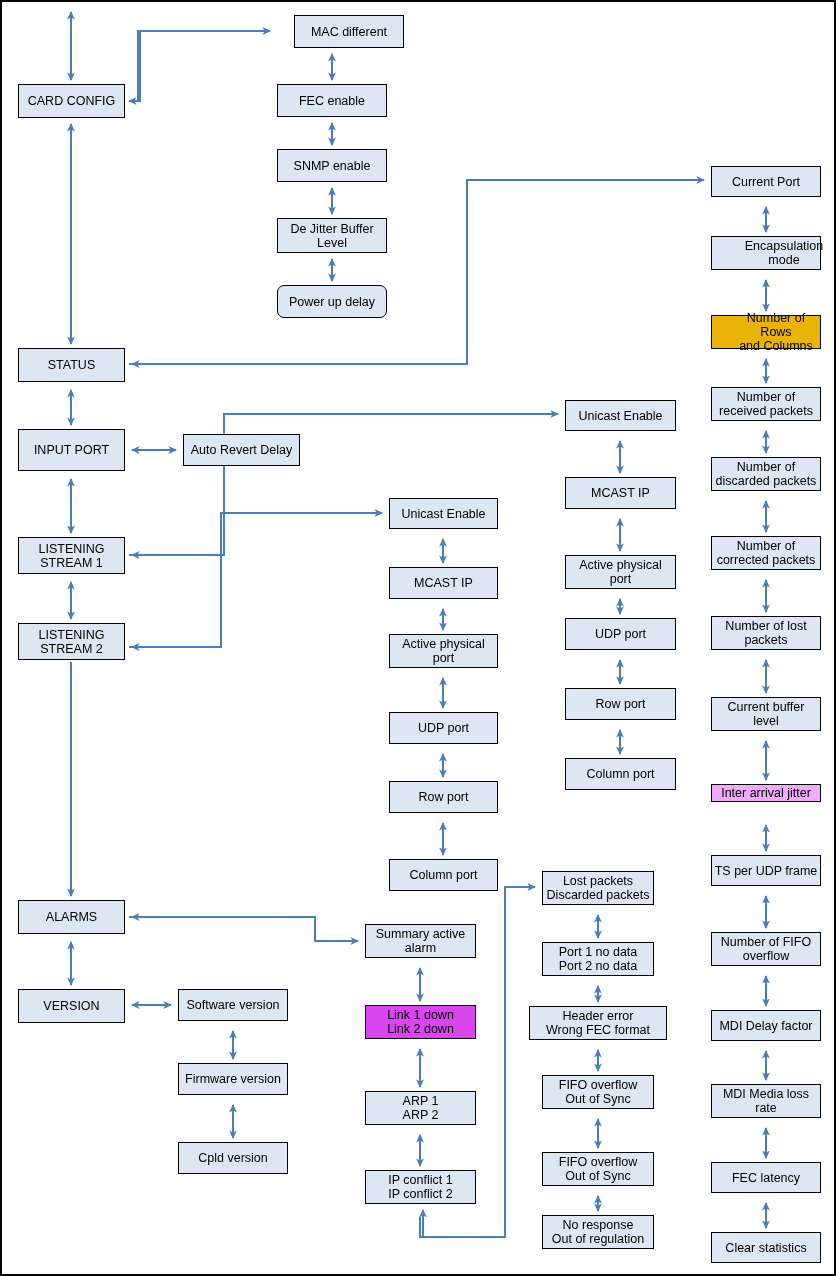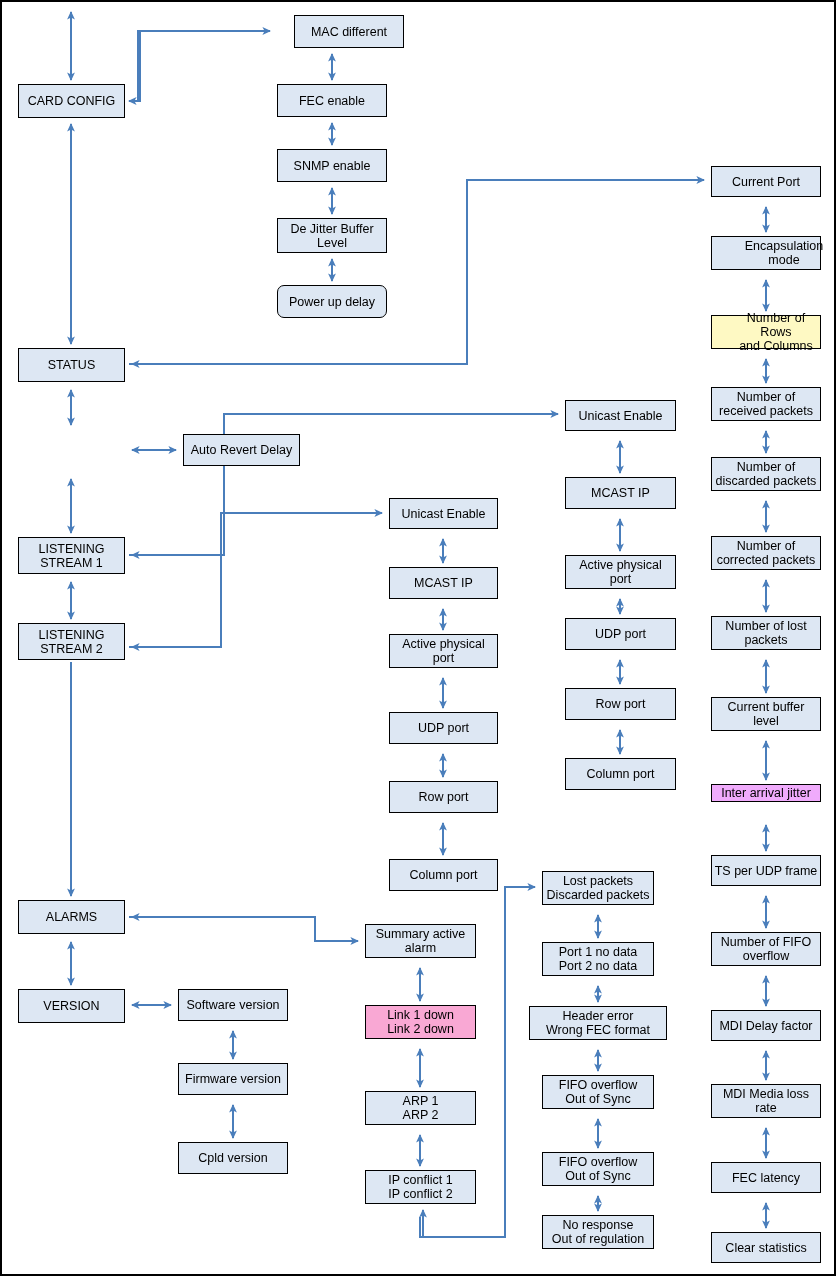--- a/index.html
+++ b/index.html
@@ -213,20 +213,21 @@
       <line x1="231" y1="1029" x2="231" y2="1057" marker-end="url(#ah)"></line>
 
       <line x1="231" y1="1130" x2="231" y2="1103" marker-end="url(#ah)"></line>
       <line x1="231" y1="1103" x2="231" y2="1136" marker-end="url(#ah)"></line>
 
     </g>
   </svg>
 
   <div class="node" style="left: 16px; top: 82px; width: 107px; height: 34px; background: rgb(221, 231, 243); border-color: rgb(0, 0, 0);">CARD CONFIG</div>
   <div class="node" style="left: 16px; top: 346px; width: 107px; height: 34px; background: rgb(221, 231, 243); border-color: rgb(0, 0, 0);">STATUS</div>
+  <div class="node" style="left: 16px; top: 427px; width: 107px; height: 42px; background: rgb(221, 231, 243); border-color: rgb(0, 0, 0);">INPUT PORT</div>
   <div class="node" style="left: 16px; top: 535px; width: 107px; height: 37px; background: rgb(221, 231, 243); border-color: rgb(0, 0, 0);">LISTENING
 STREAM 1</div>
   <div class="node" style="left: 16px; top: 621px; width: 107px; height: 37px; background: rgb(221, 231, 243); border-color: rgb(0, 0, 0);">LISTENING
 STREAM 2</div>
   <div class="node" style="left: 16px; top: 898px; width: 107px; height: 34px; background: rgb(221, 231, 243); border-color: rgb(0, 0, 0);">ALARMS</div>
   <div class="node" style="left: 16px; top: 987px; width: 107px; height: 34px; background: rgb(221, 231, 243); border-color: rgb(0, 0, 0);">VERSION</div>
 
   <div class="node" style="left: 292px; top: 13px; width: 110px; height: 33px; background: rgb(221, 231, 243); border-color: rgb(0, 0, 0);">MAC different</div>
   <div class="node" style="left: 275px; top: 82px; width: 110px; height: 33px; background: rgb(221, 231, 243); border-color: rgb(0, 0, 0);">FEC enable</div>
   <div class="node" style="left: 275px; top: 147px; width: 110px; height: 33px; background: rgb(221, 231, 243); border-color: rgb(0, 0, 0);">SNMP enable</div>
@@ -248,21 +249,21 @@
   <div class="node" style="left: 563px; top: 475px; width: 111px; height: 32px; background: rgb(221, 231, 243); border-color: rgb(0, 0, 0);">MCAST IP</div>
   <div class="node" style="left: 563px; top: 553px; width: 111px; height: 34px; background: rgb(221, 231, 243); border-color: rgb(0, 0, 0);">Active physical
 port</div>
   <div class="node" style="left: 563px; top: 616px; width: 111px; height: 32px; background: rgb(221, 231, 243); border-color: rgb(0, 0, 0);">UDP port</div>
   <div class="node" style="left: 563px; top: 686px; width: 111px; height: 32px; background: rgb(221, 231, 243); border-color: rgb(0, 0, 0);">Row port</div>
   <div class="node" style="left: 563px; top: 756px; width: 111px; height: 32px; background: rgb(221, 231, 243); border-color: rgb(0, 0, 0);">Column port</div>
 
   <div class="node" style="left: 709px; top: 164px; width: 110px; height: 31px; background: rgb(221, 231, 243); border-color: rgb(0, 0, 0);">Current Port</div>
   <div class="node" style="left: 709px; top: 234px; width: 110px; height: 34px; background: rgb(221, 231, 243); border-color: rgb(0, 0, 0); padding-left: 36px;">Encapsulation
 mode</div>
-  <div class="node" style="left: 709px; top: 313px; width: 110px; height: 34px; background: #fef9c3; border-color: rgb(0, 0, 0); padding-left: 20px;">Number of Rows
+  <div class="node" style="left: 709px; top: 313px; width: 110px; height: 34px; background: #eab308; border-color: rgb(0, 0, 0); padding-left: 20px;">Number of Rows
 and Columns</div>
   <div class="node" style="left: 709px; top: 385px; width: 110px; height: 34px; background: rgb(221, 231, 243); border-color: rgb(0, 0, 0);">Number of
 received packets</div>
   <div class="node" style="left: 709px; top: 455px; width: 110px; height: 34px; background: rgb(221, 231, 243); border-color: rgb(0, 0, 0);">Number of
 discarded packets</div>
   <div class="node" style="left: 709px; top: 534px; width: 110px; height: 34px; background: rgb(221, 231, 243); border-color: rgb(0, 0, 0);">Number of
 corrected packets</div>
   <div class="node" style="left: 709px; top: 614px; width: 110px; height: 34px; background: rgb(221, 231, 243); border-color: rgb(0, 0, 0);">Number of lost
 packets</div>
   <div class="node" style="left: 709px; top: 695px; width: 110px; height: 34px; background: rgb(221, 231, 243); border-color: rgb(0, 0, 0);">Current buffer
@@ -272,21 +273,21 @@
   <div class="node" style="left: 709px; top: 930px; width: 110px; height: 34px; background: rgb(221, 231, 243); border-color: rgb(0, 0, 0);">Number of FIFO
 overflow</div>
   <div class="node" style="left: 709px; top: 1008px; width: 110px; height: 31px; background: rgb(221, 231, 243); border-color: rgb(0, 0, 0);">MDI Delay factor</div>
   <div class="node" style="left: 709px; top: 1082px; width: 110px; height: 34px; background: rgb(221, 231, 243); border-color: rgb(0, 0, 0);">MDI Media loss
 rate</div>
   <div class="node" style="left: 709px; top: 1160px; width: 110px; height: 31px; background: rgb(221, 231, 243); border-color: rgb(0, 0, 0);">FEC latency</div>
   <div class="node" style="left: 709px; top: 1230px; width: 110px; height: 31px; background: rgb(221, 231, 243); border-color: rgb(0, 0, 0);">Clear statistics</div>
 
   <div class="node" style="left: 363px; top: 922px; width: 111px; height: 34px; background: rgb(221, 231, 243); border-color: rgb(0, 0, 0);">Summary active
 alarm</div>
-  <div class="node" style="left: 363px; top: 1003px; width: 111px; height: 34px; background: #f9a8d4; border-color: rgb(0, 0, 0);">Link 1 down
+  <div class="node" style="left: 363px; top: 1003px; width: 111px; height: 34px; background: #d946ef; border-color: rgb(0, 0, 0);">Link 1 down
 Link 2 down</div>
   <div class="node" style="left: 363px; top: 1089px; width: 111px; height: 34px; background: rgb(221, 231, 243); border-color: rgb(0, 0, 0);">ARP 1
 ARP 2</div>
   <div class="node" style="left: 363px; top: 1168px; width: 111px; height: 34px; background: rgb(221, 231, 243); border-color: rgb(0, 0, 0);">IP conflict 1
 IP conflict 2</div>
 
   <div class="node" style="left: 540px; top: 869px; width: 112px; height: 34px; background: rgb(221, 231, 243); border-color: rgb(0, 0, 0);">Lost packets
 Discarded packets</div>
   <div class="node" style="left: 540px; top: 940px; width: 112px; height: 34px; background: rgb(221, 231, 243); border-color: rgb(0, 0, 0);">Port 1 no data
 Port 2 no data</div>

